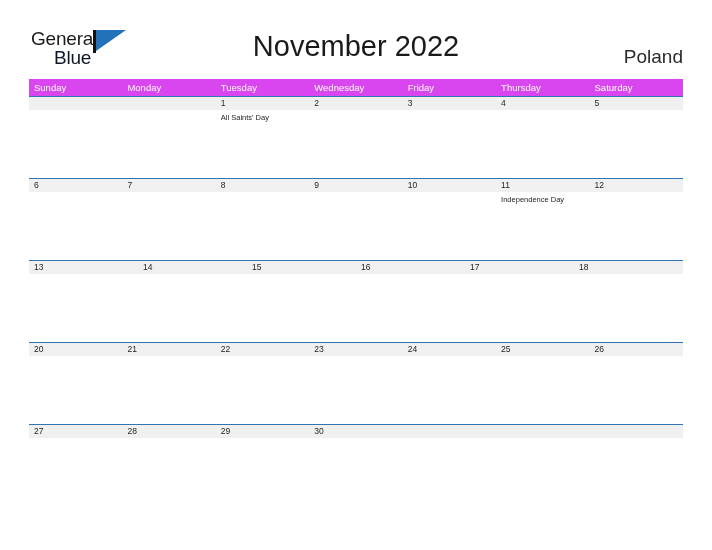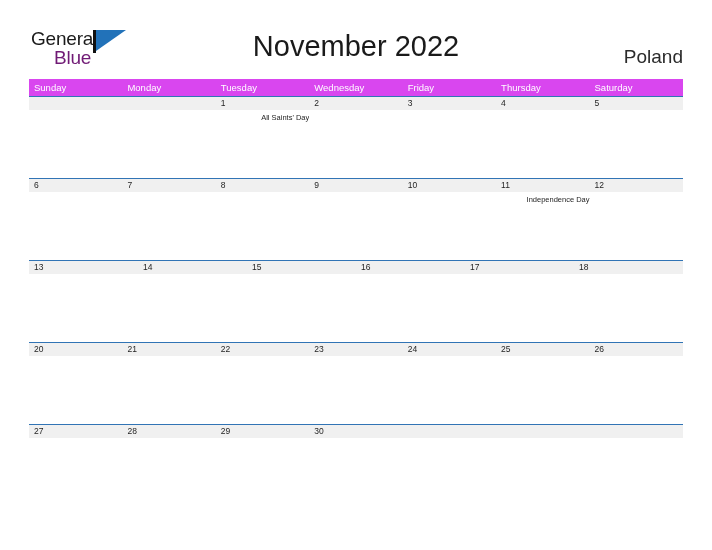--- a/index.html
+++ b/index.html
@@ -36,21 +36,21 @@
     color: #1a1a1a;
     letter-spacing: -0.2px;
     line-height: 22px;
     font-family: "Liberation Sans", sans-serif;
   }
   .logo-blue {
     position: absolute;
     left: 23px;
     top: 19px;
     font-size: 19px;
-    color: #701a75;
+    color: #0f172a;
     letter-spacing: -0.2px;
     line-height: 22px;
     font-family: "Liberation Sans", sans-serif;
   }
   .logo-flag {
     position: absolute;
     left: 62px;
     top: 2px;
     width: 33px;
     height: 23px;
@@ -150,21 +150,20 @@
     height: 13px;
   }
   .day-event {
     position: relative;
     display: block;
     font-size: 7.5px;
     line-height: 11px;
     color: #1f1f1f;
     margin-top: 2px;
     white-space: nowrap;
-    text-align: right;
   }
   .day-cell.empty .day-number {
     color: transparent;
   }
 </style>
 </head>
 <body>
 
 <div class="page-header">
 

